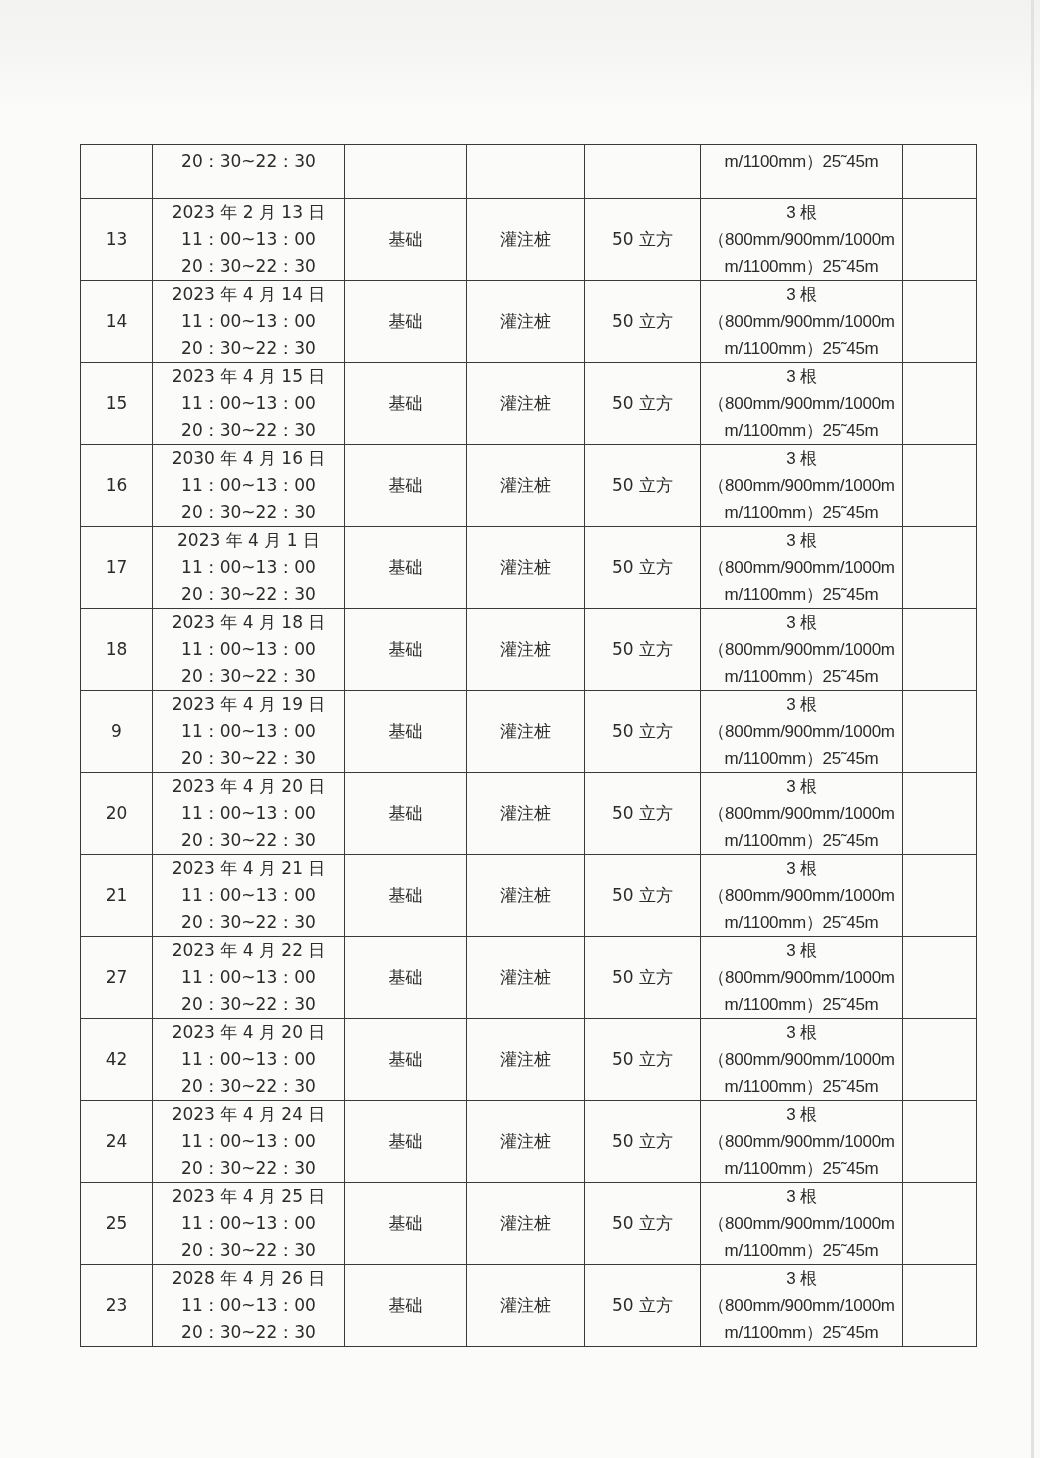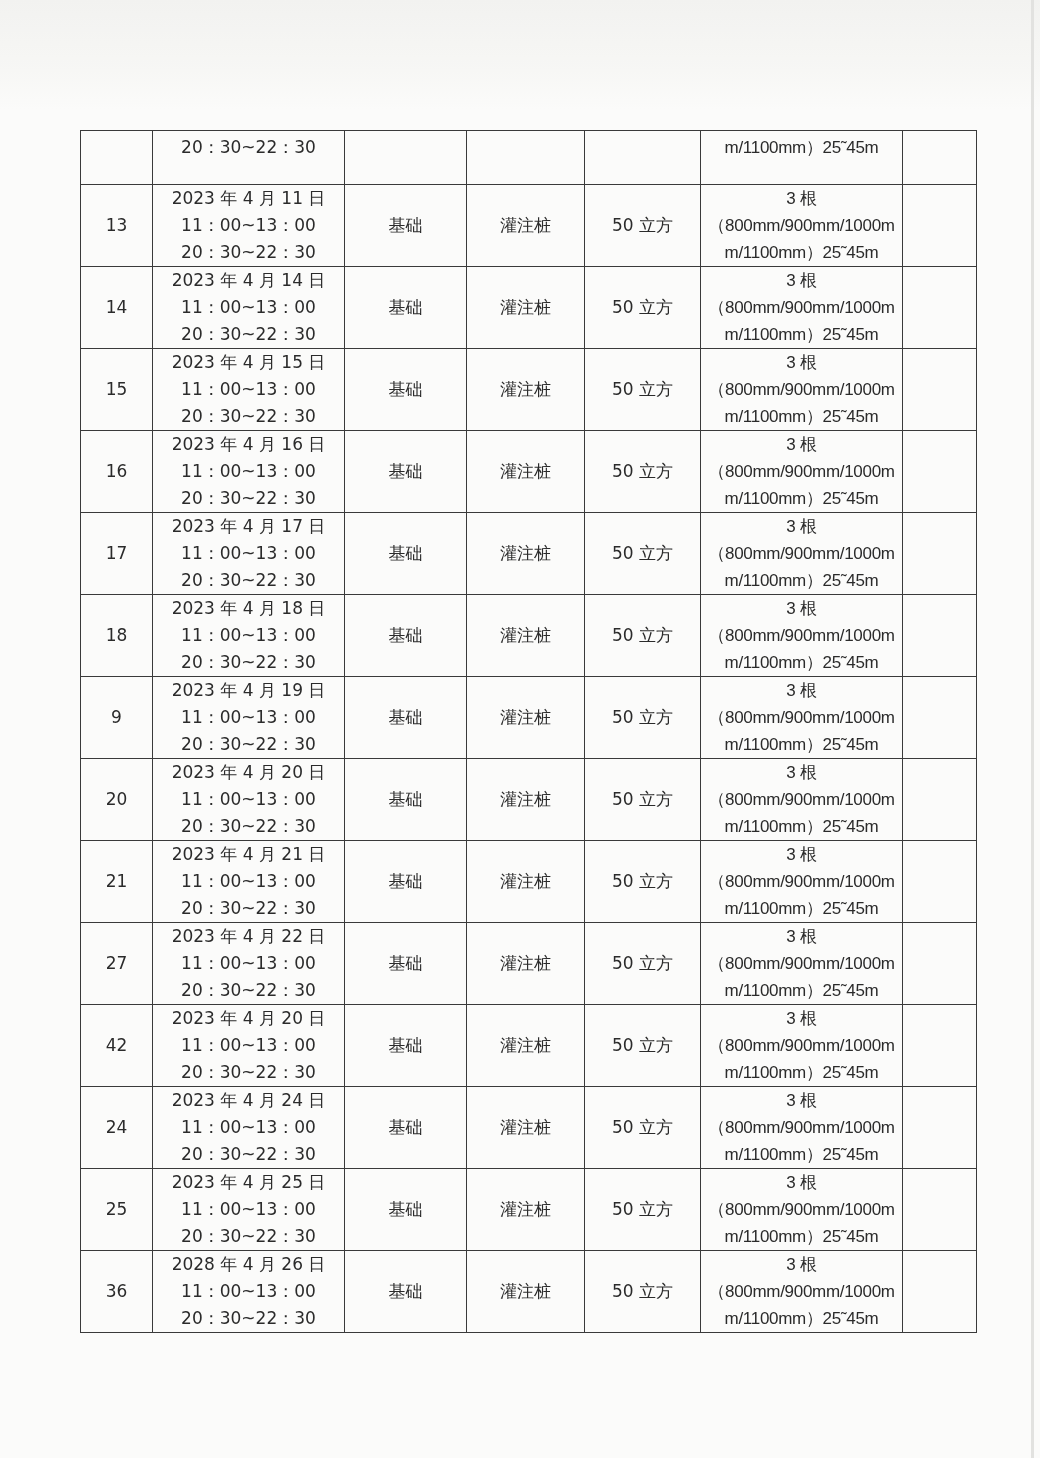--- a/index.html
+++ b/index.html
@@ -12,21 +12,21 @@
     .scan-top {
       position: absolute; left: 0; top: 0; width: 1040px; height: 110px;
       background: linear-gradient(180deg, #f1f1ef 0%, #f6f6f4 60%, #fbfbfa 100%);
       opacity: 0.9;
     }
     .right-edge {
       position: absolute; right: 6px; top: 0; width: 3px; height: 1458px;
       background: #e2e2e0;
     }
     table.sched {
-      position: absolute; left: 80px; top: 130px;
+      position: absolute; left: 80px; top: 144px;
       border-collapse: collapse;
       table-layout: fixed;
       width: 896px;
     }
     table.sched td {
       border: 1.3px solid #3a3a3a;
       text-align: center;
       vertical-align: middle;
       padding: 0;
       font-size: 17px;
@@ -73,21 +73,21 @@
       <td></td>
       <td class="serif">
           <span class="line">m/1100mm）25˜45m</span>
         </td>
       <td></td>
     </tr>
 
   <tr class="data-row">
     <td>13</td>
     <td>
-      <span class="line">2023 年 4 月 11 日</span>
+      <span class="line">2023 年 2 月 13 日</span>
       <span class="line">11：00~13：00</span>
       <span class="line">20：30~22：30</span>
     </td>
     <td class="cjk">基础</td>
     <td class="cjk">灌注桩</td>
     <td>50 立方</td>
     <td class="serif">
       <span class="line">3 根</span>
       <span class="line">（800mm/900mm/1000m</span>
       <span class="line">m/1100mm）25˜45m</span>
@@ -127,39 +127,39 @@
       <span class="line">3 根</span>
       <span class="line">（800mm/900mm/1000m</span>
       <span class="line">m/1100mm）25˜45m</span>
     </td>
     <td></td>
   </tr>
 
   <tr class="data-row">
     <td>16</td>
     <td>
-      <span class="line">2023 年 4 月 16 日</span>
+      <span class="line">2030 年 4 月 16 日</span>
       <span class="line">11：00~13：00</span>
       <span class="line">20：30~22：30</span>
     </td>
     <td class="cjk">基础</td>
     <td class="cjk">灌注桩</td>
     <td>50 立方</td>
     <td class="serif">
       <span class="line">3 根</span>
       <span class="line">（800mm/900mm/1000m</span>
       <span class="line">m/1100mm）25˜45m</span>
     </td>
     <td></td>
   </tr>
 
   <tr class="data-row">
     <td>17</td>
     <td>
-      <span class="line">2023 年 4 月 17 日</span>
+      <span class="line">2023 年 4 月 1 日</span>
       <span class="line">11：00~13：00</span>
       <span class="line">20：30~22：30</span>
     </td>
     <td class="cjk">基础</td>
     <td class="cjk">灌注桩</td>
     <td>50 立方</td>
     <td class="serif">
       <span class="line">3 根</span>
       <span class="line">（800mm/900mm/1000m</span>
       <span class="line">m/1100mm）25˜45m</span>
@@ -305,21 +305,21 @@
     <td>50 立方</td>
     <td class="serif">
       <span class="line">3 根</span>
       <span class="line">（800mm/900mm/1000m</span>
       <span class="line">m/1100mm）25˜45m</span>
     </td>
     <td></td>
   </tr>
 
   <tr class="data-row">
-    <td>36</td>
+    <td>23</td>
     <td>
       <span class="line">2028 年 4 月 26 日</span>
       <span class="line">11：00~13：00</span>
       <span class="line">20：30~22：30</span>
     </td>
     <td class="cjk">基础</td>
     <td class="cjk">灌注桩</td>
     <td>50 立方</td>
     <td class="serif">
       <span class="line">3 根</span>

